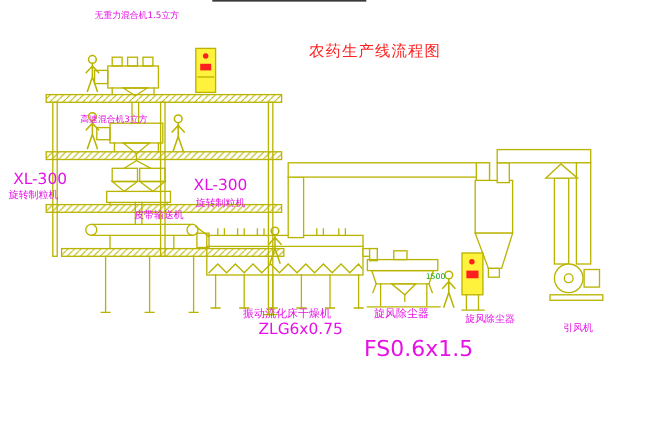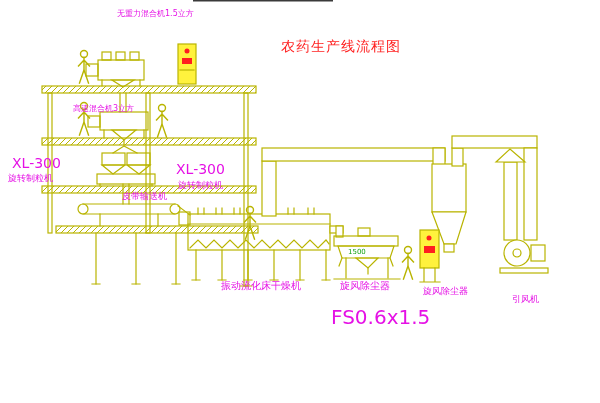--- a/index.html
+++ b/index.html
@@ -10,21 +10,21 @@
   svg *{stroke:var(--line);fill:none;stroke-width:1.2;stroke-linecap:square;}
   .hln{stroke:var(--line);stroke-width:1;}
   .hatched{fill:url(#hatch);}
   .panelbox{fill:var(--panel);stroke:var(--line);}
   .red{fill:var(--title);stroke:none;}
   .fillw{fill:#ffffff;stroke:var(--line);}
   .dark{fill:#3a3a3a;stroke:none;}
   #person *{stroke-width:1.4;}
   
   .lbl{position:absolute;color:var(--label);line-height:1;white-space:nowrap;}
-  .dim{color:var(--dim);}
+  .dim{color:var(--dim);margin-left:39px;}
   .title{position:absolute;display:flex;align-items:center;gap:12px;color:var(--title);white-space:nowrap;}
   .t-cn{font-size:14px;letter-spacing:1px;}
   .t-cap{font-size:24px;}
 </style>
 </head>
 <body>
 
 <div class="stage">
 
   <svg width="600" height="403" viewBox="0 0 600 403">
@@ -160,26 +160,27 @@
       <circle class="red" cx="429" cy="238" r="2.5"></circle>
       <rect class="red" x="424" y="246" width="11" height="7"></rect>
       <path d="M424 268 V282 M435 268 V282 M420 282 H440"></path>
     </g>
   </svg>
 
   <div class="title" style="left:281px;top:38px;">
     <span class="t-cn">农药生产线流程图</span>
   </div>
 
-  <div class="lbl" style="left:86px;top:10px;font-size:8px;margin-left:31px;">无重力混合机1.5立方</div>
+  <div class="lbl" style="left:86px;top:10px;font-size:8px;">无重力混合机1.5立方</div>
   <div class="lbl" style="left:73px;top:105px;font-size:8px;">高速混合机3立方</div>
   <div class="lbl" style="left:12px;top:156px;font-size:14px;">XL-300</div>
   <div class="lbl" style="left:8px;top:174px;font-size:9px;">旋转制粒机</div>
   <div class="lbl" style="left:176px;top:162px;font-size:14px;">XL-300</div>
   <div class="lbl" style="left:178px;top:181px;font-size:9px;">旋转制粒机</div>
   <div class="lbl" style="left:103px;top:192px;font-size:9px;margin-left:19px;">皮带输送机</div>
   <div class="lbl" style="left:221px;top:281px;font-size:10px;">振动流化床干燥机</div>
+  <div class="lbl" style="left:235px;top:293px;font-size:14px;">ZLG6x0.75</div>
   <div class="lbl" style="left:340px;top:281px;font-size:10px;">旋风除尘器</div>
   <div class="lbl" style="left:331px;top:307px;font-size:20px;">FS0.6x1.5</div>
   <div class="lbl" style="left:423px;top:287px;font-size:9px;text-align:center;">旋风除尘器</div>
   <div class="lbl" style="left:512px;top:295px;font-size:9px;">引风机</div>
   <div class="lbl dim" style="left:348px;top:249px;font-size:7px;">1500</div>
 </div>
 
 </body></html>

